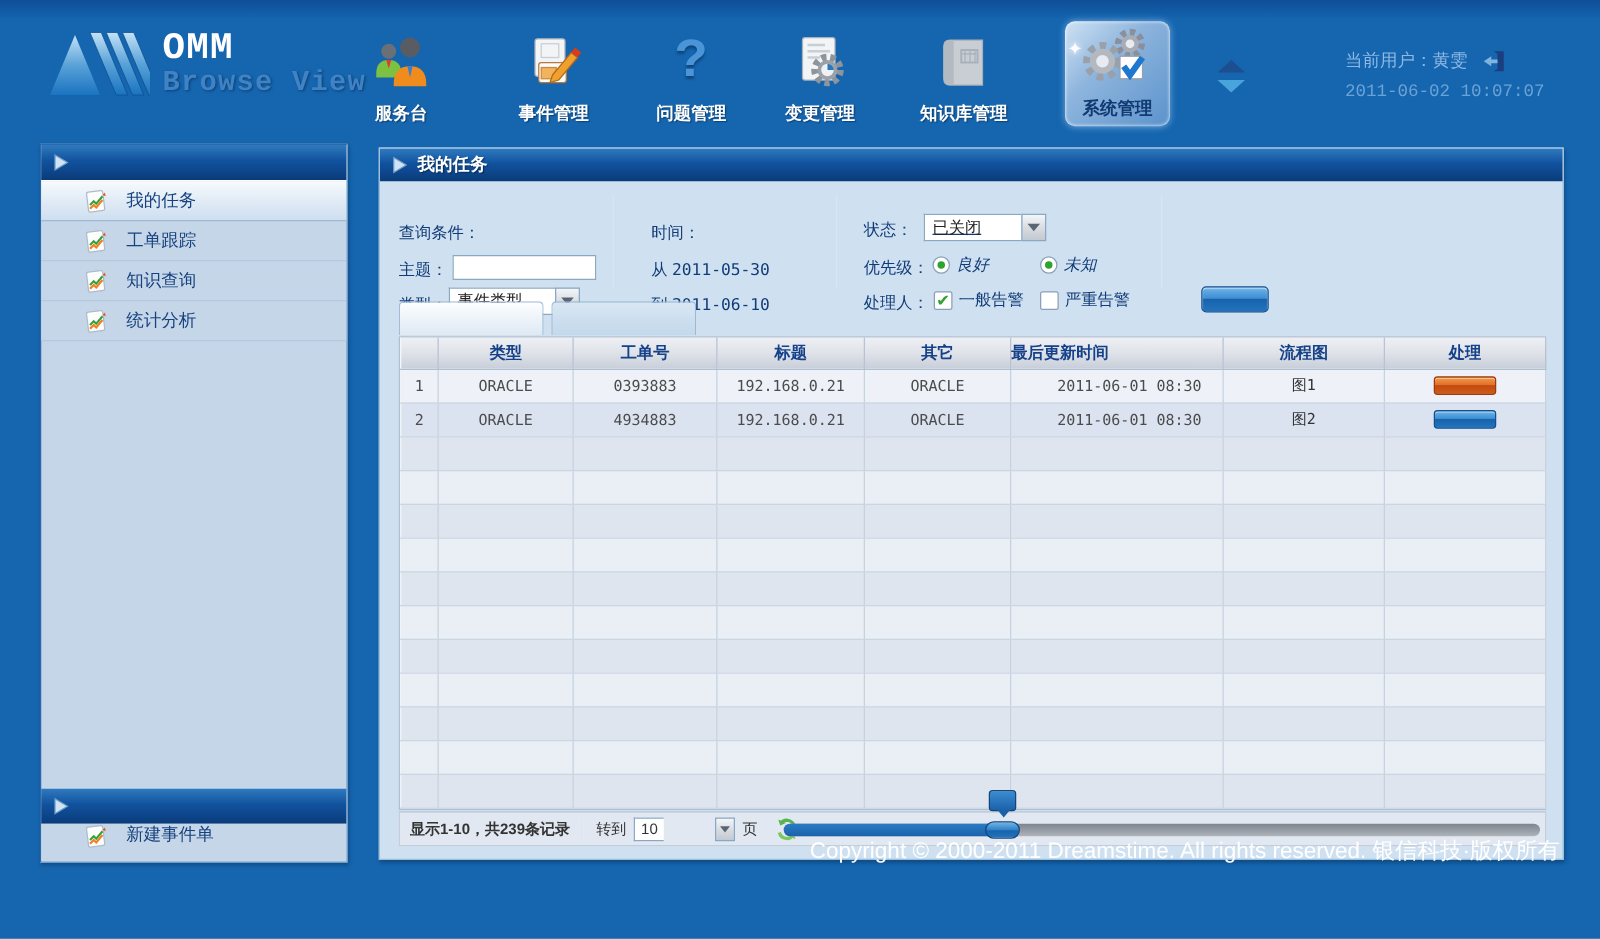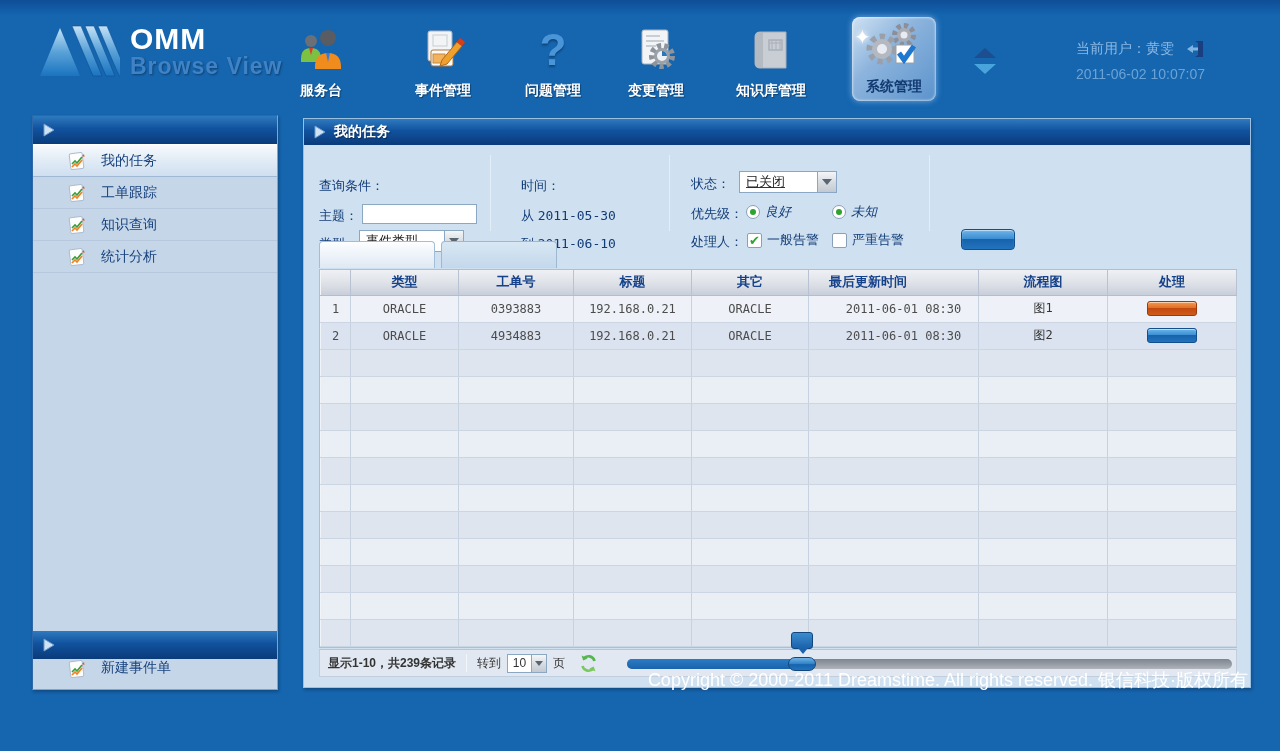--- a/index.html
+++ b/index.html
@@ -3,21 +3,21 @@
 <meta charset="utf-8">
 <style>
   * { margin:0; padding:0; box-sizing:border-box; }
   html,body { width:1280px; height:751px; overflow:hidden; }
   body {
     font-family:"Liberation Sans","DejaVu Sans",sans-serif;
     background:#1565af; position:relative;
   }
   
   .top-header{position:absolute;left:0;top:0;width:1280px;height:110px;
-    background:linear-gradient(180deg,#0e4e97 0%,#1565af 14%,#1565af 100%);}
+    background:linear-gradient(180deg,#0e4e97 0%,#1565af 14%,#1565af 100%);font-family:Liberation Mono, monospace;}
   .logo{position:absolute;left:38px;top:20px;display:flex;align-items:center;}
   .logo-text{margin-left:10px;}
   .logo-title{color:#ffffff;font-size:30px;font-weight:bold;letter-spacing:1px;line-height:30px;}
   .logo-sub{color:#3f83c6;font-size:23px;font-weight:bold;letter-spacing:1px;line-height:25px;
     text-shadow:1px 1px 2px rgba(0,0,0,.35);}
   .nav-item{position:absolute;top:16px;height:84px;display:flex;flex-direction:column;
     align-items:center;justify-content:flex-end;cursor:pointer;}
   .nav-icon{height:52px;display:flex;align-items:center;justify-content:center;margin-bottom:6px;}
   .nav-label{color:#ffffff;font-size:14px;font-weight:bold;text-shadow:1px 1px 1px rgba(0,0,0,.35);}
   .qmark{font-size:44px;font-weight:bold;color:#4a94d8;text-shadow:0 2px 2px rgba(0,0,0,.3);line-height:44px;}
@@ -98,35 +98,35 @@
     color:#15418a;font-size:13px;font-weight:bold;border-right:1px solid #b8c2d2;border-bottom:1px solid #aebfd2;
     border-left:1px solid #f4f6f9;}
   table.grid td{height:27px;border-right:1px solid #c6d2e0;border-left:1px solid #f0f4f9;
     text-align:center;color:#4c4c4c;font-family:"DejaVu Sans Mono","Liberation Mono",monospace;
     border-bottom:1px solid #ccd6e3;}
   tr.odd td{background:#eef2f8;}
   tr.even td{background:#dbe3f0;}
   tr.erow-a td{background:#dfe5ee;}
   tr.erow-b td{background:#eaeef5;}
   td.cell-left{text-align:left;padding-left:20px;}
-  th.h-left{text-align:left;padding-left:20px;}
+  th.h-left{text-align:left;}
   .proc-btn{display:inline-block;width:50px;height:15px;border-radius:3px;cursor:pointer;vertical-align:middle;}
   .proc-btn[data-variant="orange"]{border:1px solid #9c3a0c;
     background:linear-gradient(180deg,#f49a4a 0%,#e2702a 45%,#c24a10 50%,#cf5c1a 100%);
     box-shadow:inset 0 1px 0 rgba(255,255,255,.55);}
   .proc-btn[data-variant="blue"]{border:1px solid #124f8e;
     background:linear-gradient(180deg,#6fb4e8 0%,#3d8fd4 45%,#1763ac 50%,#2273bd 100%);
     box-shadow:inset 0 1px 0 rgba(255,255,255,.55);}
   .flow-link{font-family:"DejaVu Sans Mono","Liberation Mono",monospace;color:#333;cursor:pointer;}
   
   .pager{position:absolute;left:15px;top:530px;width:918px;height:28px;background:#e2e8f1;
     border:1px solid #c3cedd;border-top:1px solid #b6c4d6;display:flex;align-items:center;font-size:12px;color:#333;}
   .pager .summary{margin-left:8px;white-space:nowrap;font-weight:bold;}
   .pager .pdiv{width:1px;height:18px;background:#b9c5d4;border-right:1px solid #f2f5f9;margin:0 10px;}
-  .page-select{display:flex;cursor:pointer;margin:0 6px;}
+  .page-select{display:flex;cursor:pointer;margin:0 6px;gap:41px;}
   .page-select .sel-text{background:#fff;border:1px solid #8aa8c4;border-right:none;height:19px;width:24px;
     display:flex;align-items:center;justify-content:center;font-size:12px;}
   .page-select .sel-btn{width:16px;height:19px;border:1px solid #8aa8c4;
     background:linear-gradient(180deg,#f4f6f8 0%,#d9dde2 50%,#c3c9d1 100%);
     display:flex;align-items:center;justify-content:center;}
   .page-select .sel-arrow{border-left-width:4px;border-right-width:4px;border-top-width:5px;}
   .refresh{margin-left:14px;cursor:pointer;display:inline-flex;}
   .slider{position:absolute;left:307px;top:9px;width:605px;height:10px;border-radius:5px;
     background:linear-gradient(180deg,#7e858e 0%,#9aa0a8 60%,#b0b5bb 100%);cursor:pointer;}
   .slider-fill{position:absolute;left:0;top:0;height:10px;width:175px;border-radius:5px;

